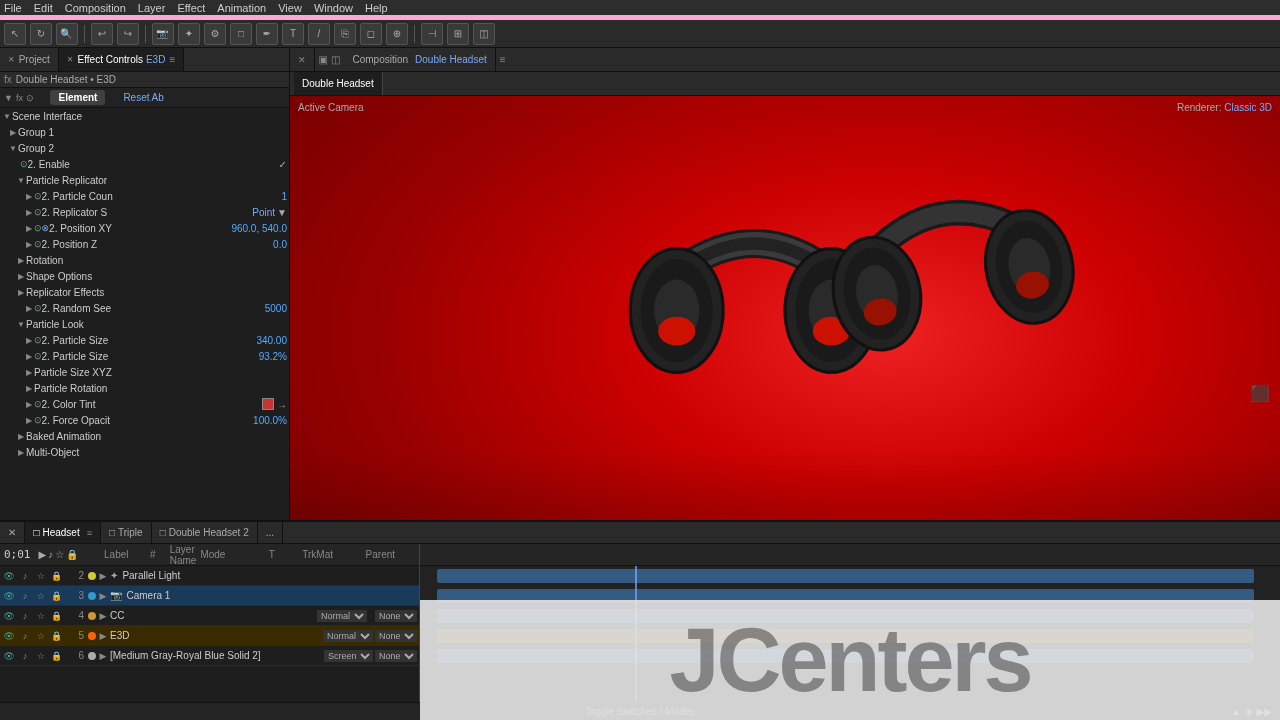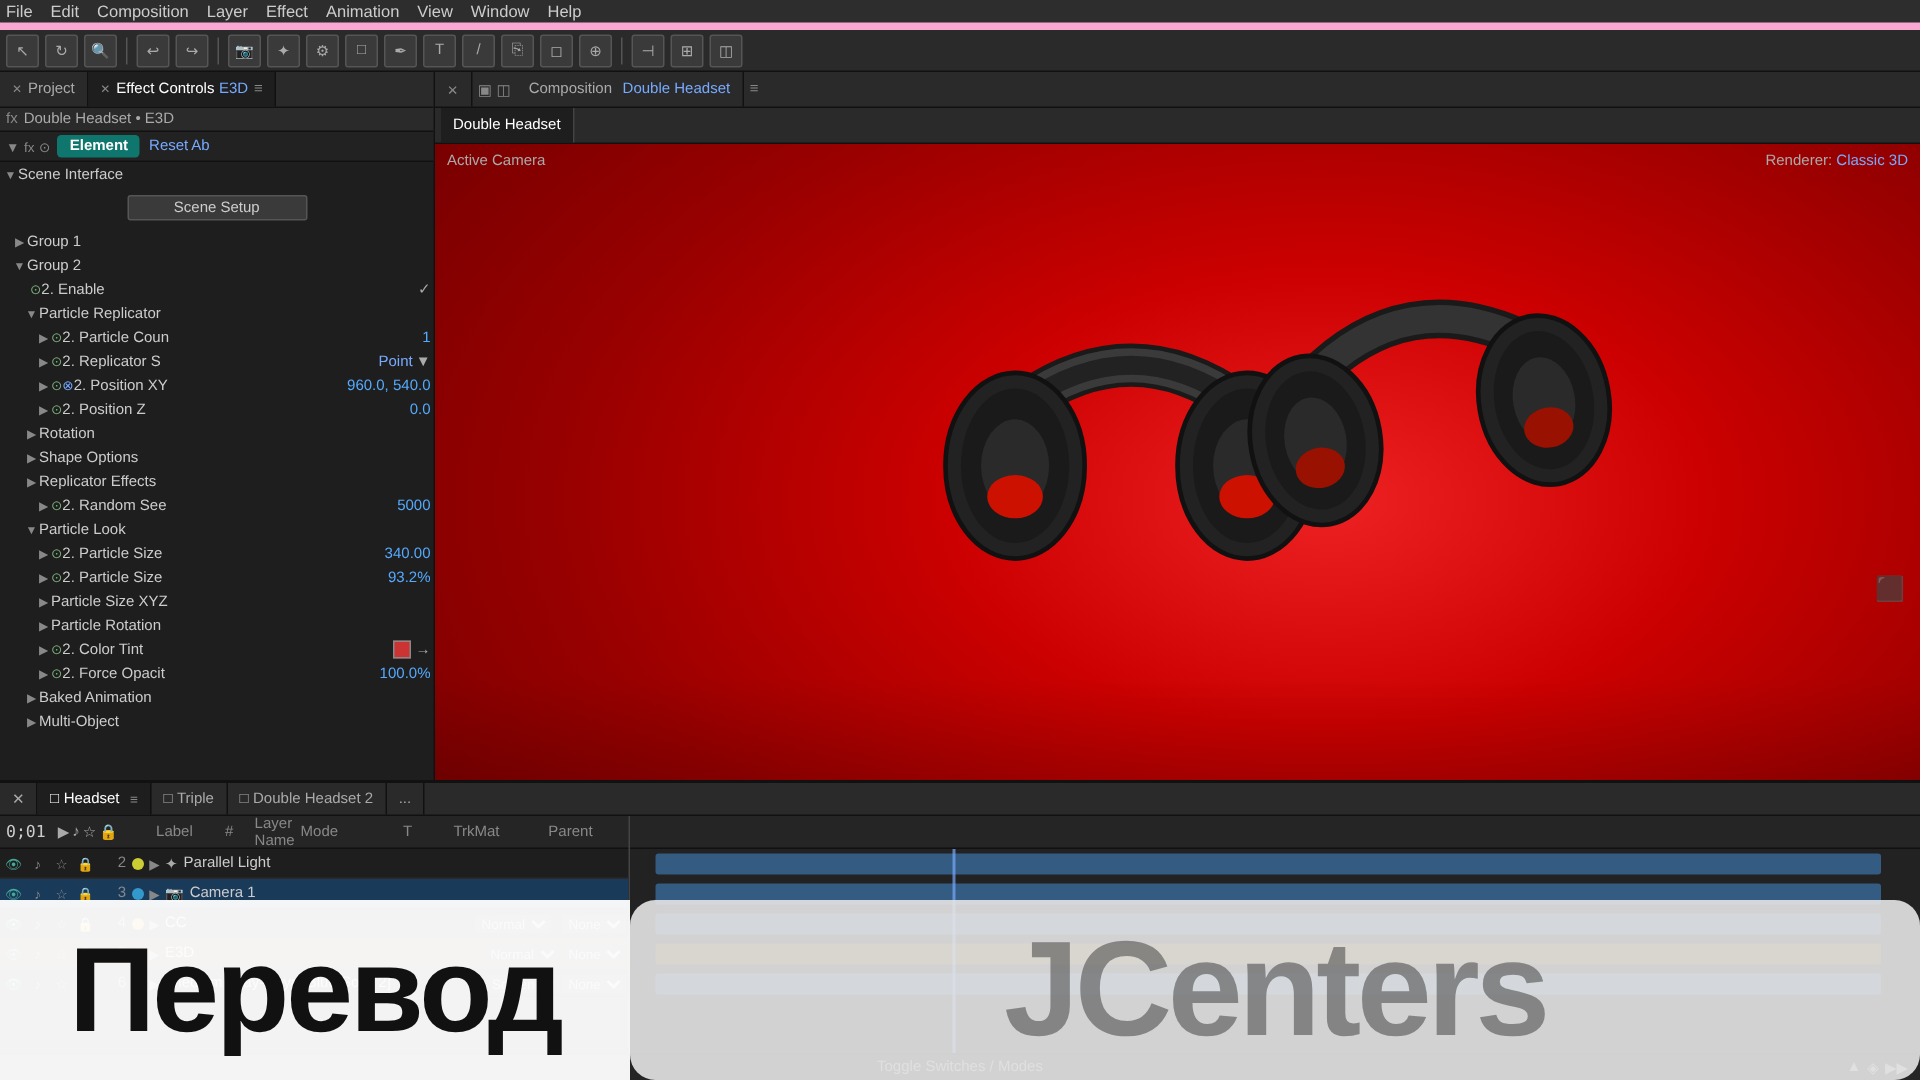--- a/index.html
+++ b/index.html
@@ -44,22 +44,22 @@
     #left-content::-webkit-scrollbar { width: 8px; background: #1a1a1a; }
     #left-content::-webkit-scrollbar-thumb { background: #444; }
 
     .ec-row { display: flex; align-items: center; padding: 1px 2px; min-height: 16px; cursor: pointer; }
     .ec-arrow { width: 10px; display: inline-flex; align-items: center; justify-content: center; color: #888; font-size: 8px; }
     .ec-label { color: #ccc; flex: 1; }
     .ec-value { color: #7af; margin-left: 4px; }
     .ec-value.blue { color: #5af; }
 
     .element-btn {
-      background: #0f766e; color: #fff; padding: 2px 8px; border-radius: 3px;
-      font-size: 10px; font-weight: bold; cursor: pointer; margin: 0 2px;
+      background: #404040; color: #fff; padding: 2px 8px; border-radius: 3px;
+      font-size: 10px; font-weight: bold; cursor: pointer; margin: 0 14px;
     }
     .reset-btn { color: #7af; cursor: pointer; font-size: 10px; margin-left: 4px; }
     .abt-btn { color: #7af; cursor: pointer; font-size: 10px; margin-left: 2px; }
 
     .scene-setup-btn {
       background: #3a3a3a; border: 1px solid #555; color: #ccc;
       padding: 2px 10px; border-radius: 2px; cursor: pointer; font-size: 10px;
       margin: 3px auto; display: block; width: 120px; text-align: center;
     }
 
@@ -156,21 +156,21 @@
     }
     #overlay-translation .tl-logo-text {
       font-size: 80px; font-weight: 900; color: #111; font-family: 'Arial Black', Arial, sans-serif;
       letter-spacing: -2px;
     }
 
     
     #overlay-jcenters {
       position: absolute; bottom: 0; right: 0; width: 860px; height: 120px;
       background: rgba(230,230,230,0.9); display: flex; align-items: center; justify-content: center;
-      z-index: 100; pointer-events: none; overflow: hidden; border-radius: 17px;
+      z-index: 100; pointer-events: none; overflow: hidden;
     }
     #overlay-jcenters .jc-text {
       font-size: 90px; font-weight: 900; color: rgba(80,80,80,0.6);
       font-family: 'Arial Black', Arial, sans-serif; letter-spacing: -3px;
     }
 
     
     .track-bar { position: absolute; height: 14px; top: 3px; background: #3a6a9a; border-radius: 2px; opacity: 0.8; }
 
     
@@ -262,23 +262,20 @@
       <span class="reset-btn">Reset</span>
       <span class="abt-btn">Ab</span>
     </div>
 
     <div id="left-content">
 
       <div class="ec-row">
         <span class="ec-arrow">▼</span>
         <span class="ec-label">Scene Interface</span>
       </div>
-      <div style="display:flex;justify-content:center;padding:3px;">
-        <div class="scene-setup-btn">Scene Setup</div>
-      </div>
 
       <div class="ec-row">
         <span style="width:6px;"></span>
         <span class="ec-arrow">▶</span>
         <span class="ec-label">Group 1</span>
       </div>
 
       <div class="ec-row">
         <span style="width:6px;"></span>
         <span class="ec-arrow">▼</span>
@@ -709,21 +706,18 @@
 
   <div id="switch-modes">
     <span>Toggle Switches / Modes</span>
     <div style="position:absolute;right:8px;display:flex;gap:4px;">
       <span style="cursor:pointer;">▲</span>
       <span style="cursor:pointer;">◈</span>
       <span style="cursor:pointer;">▶▶</span>
     </div>
   </div>
 
-  <div id="overlay-translation">
-    <span class="tl-logo-text">Перевод</span>
-  </div>
 
   <div id="overlay-jcenters">
     <span class="jc-text">JCenters</span>
   </div>
 
 </div>
 
 </body></html>

